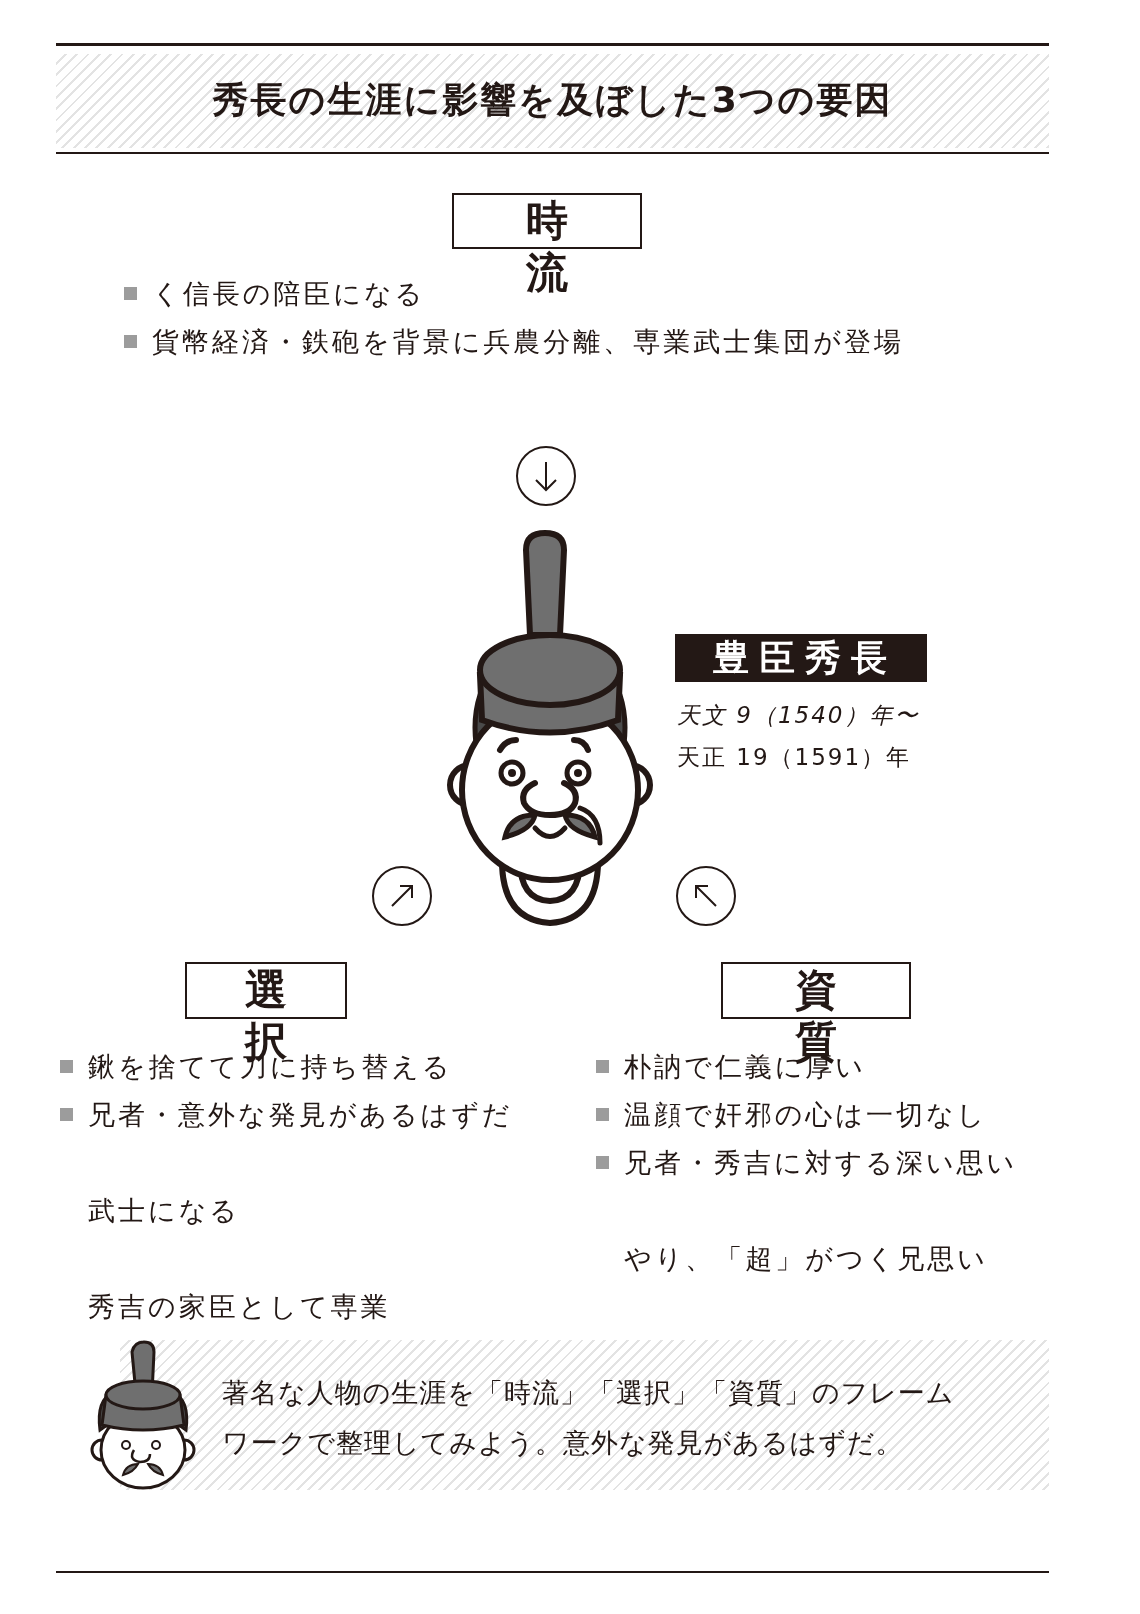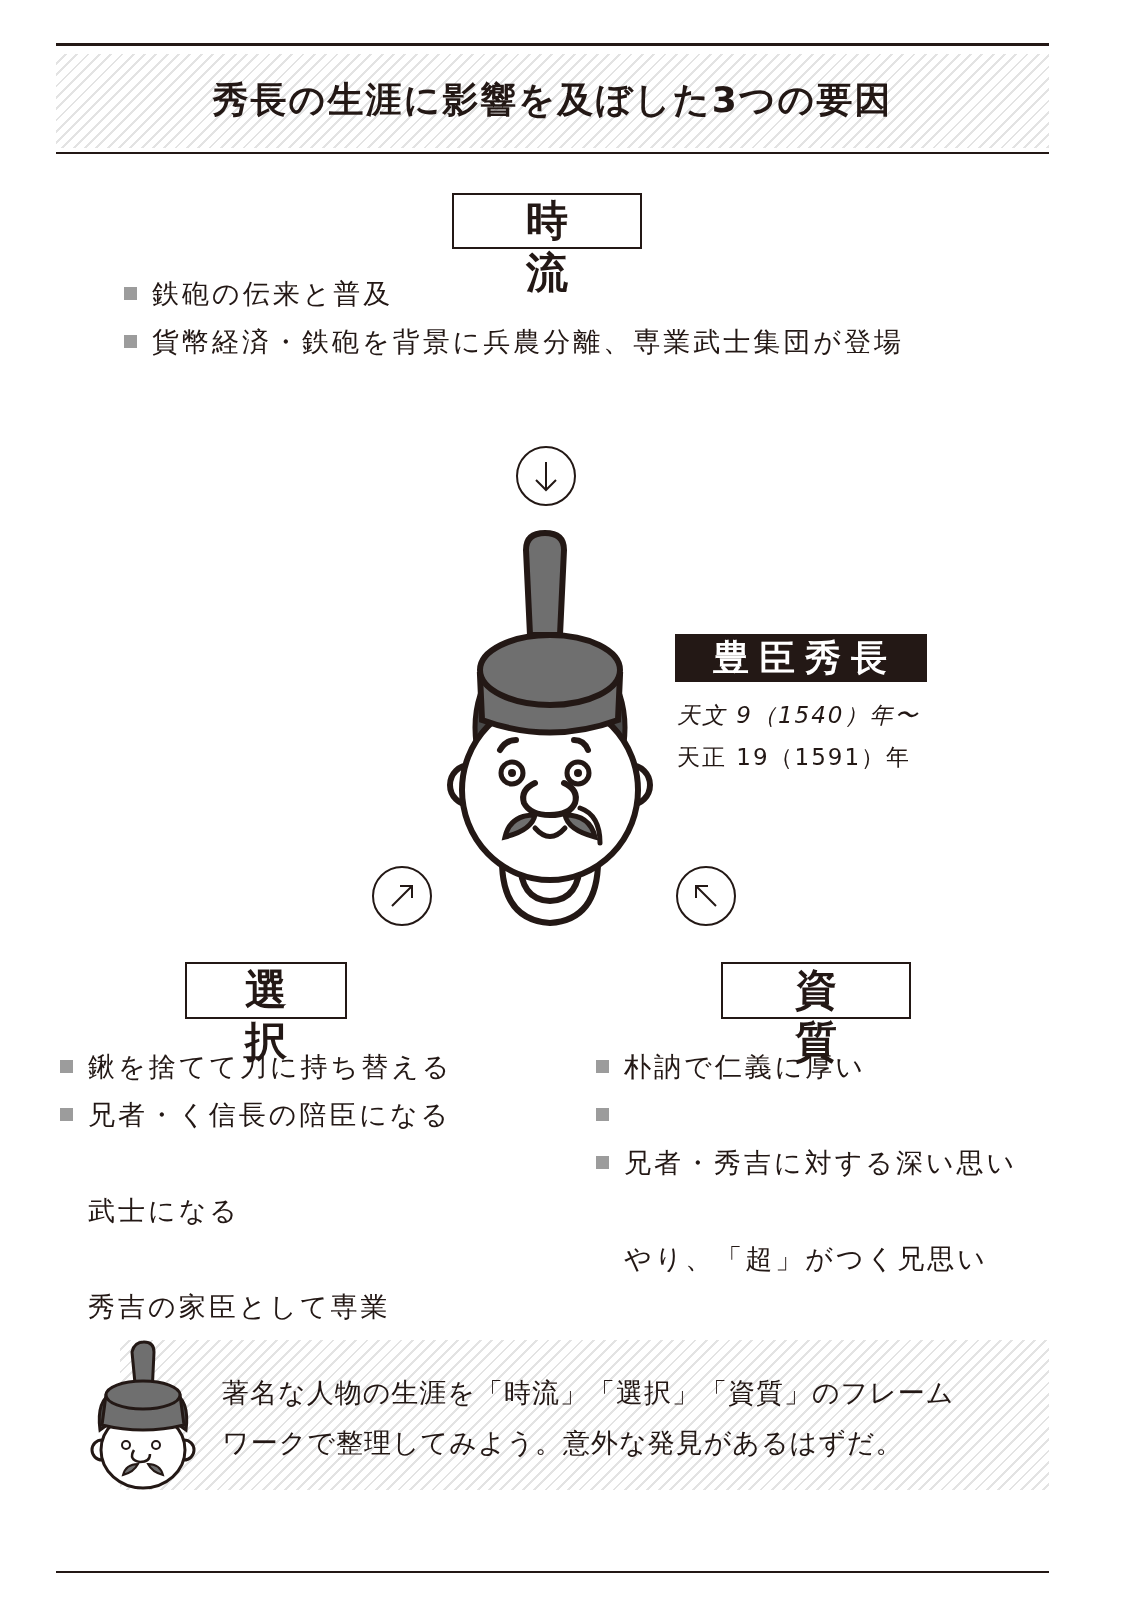--- a/index.html
+++ b/index.html
@@ -34,21 +34,21 @@
 <body>
 
 <div class="rule" style="top:43px;"></div>
 <div class="abs hatch title-band">
   <div class="title-text">秀長の生涯に影響を及ぼした3つの要因</div>
 </div>
 <div class="rule" style="top:152px; height:2px;"></div>
 
 <div class="factor-box" style="left:452px; top:193px; width:190px; height:56px;">時 流</div>
 <ul class="list" style="left:122px; top:270px;">
-  <li><span class="bullet"></span><span>鉄砲の伝来と普及</span></li>
+  <li><span class="bullet"></span><span>く信長の陪臣になる</span></li>
   <li><span class="bullet"></span><span>貨幣経済・鉄砲を背景に兵農分離、専業武士集団が登場</span></li>
 </ul>
 
 <div class="circle-arrow" style="left:516px; top:446px;">
   <svg width="56" height="56" viewBox="0 0 56 56">
       <path d="M28 14 L28 42 M18 32 L28 42 L38 32" stroke="#231815" stroke-width="2" fill="none"></path>
     </svg>
 </div>
 
 <svg class="abs" style="left:440px; top:525px;" width="220" height="405" viewBox="0 0 220 405">
@@ -97,29 +97,29 @@
 </div>
 <div class="circle-arrow" style="left:676px; top:866px;">
   <svg width="56" height="56" viewBox="0 0 56 56">
       <path d="M38 38 L18 18 M30 18 L18 18 L18 30" stroke="#231815" stroke-width="2" fill="none"></path>
     </svg>
 </div>
 
 <div class="factor-box" style="left:185px; top:962px; width:162px; height:57px;">選 択</div>
 <ul class="list" style="left:58px; top:1043px;">
   <li><span class="bullet"></span><span>鍬を捨てて刀に持ち替える</span></li>
-  <li><span class="bullet"></span><span>兄者・く信長の陪臣になる</span></li>
+  <li><span class="bullet"></span><span>兄者・意外な発見があるはずだ</span></li>
   <li class="cont"><span>武士になる</span></li>
   <li class="cont"><span>秀吉の家臣として専業</span></li>
 </ul>
 
 <div class="factor-box" style="left:721px; top:962px; width:190px; height:57px;">資 質</div>
 <ul class="list" style="left:594px; top:1043px;">
   <li><span class="bullet"></span><span>朴訥で仁義に厚い</span></li>
-  <li><span class="bullet"></span></li>
+  <li><span class="bullet"></span><span>温顔で奸邪の心は一切なし</span></li>
   <li><span class="bullet"></span><span>兄者・秀吉に対する深い思い</span></li>
   <li class="cont"><span>やり、「超」がつく兄思い</span></li>
 </ul>
 
 <div class="abs hatch footer-band">
   <div class="footer-text">
     <div>著名な人物の生涯を「時流」「選択」「資質」のフレーム</div>
     <div>ワークで整理してみよう。意外な発見があるはずだ。</div>
   </div>
 </div>

